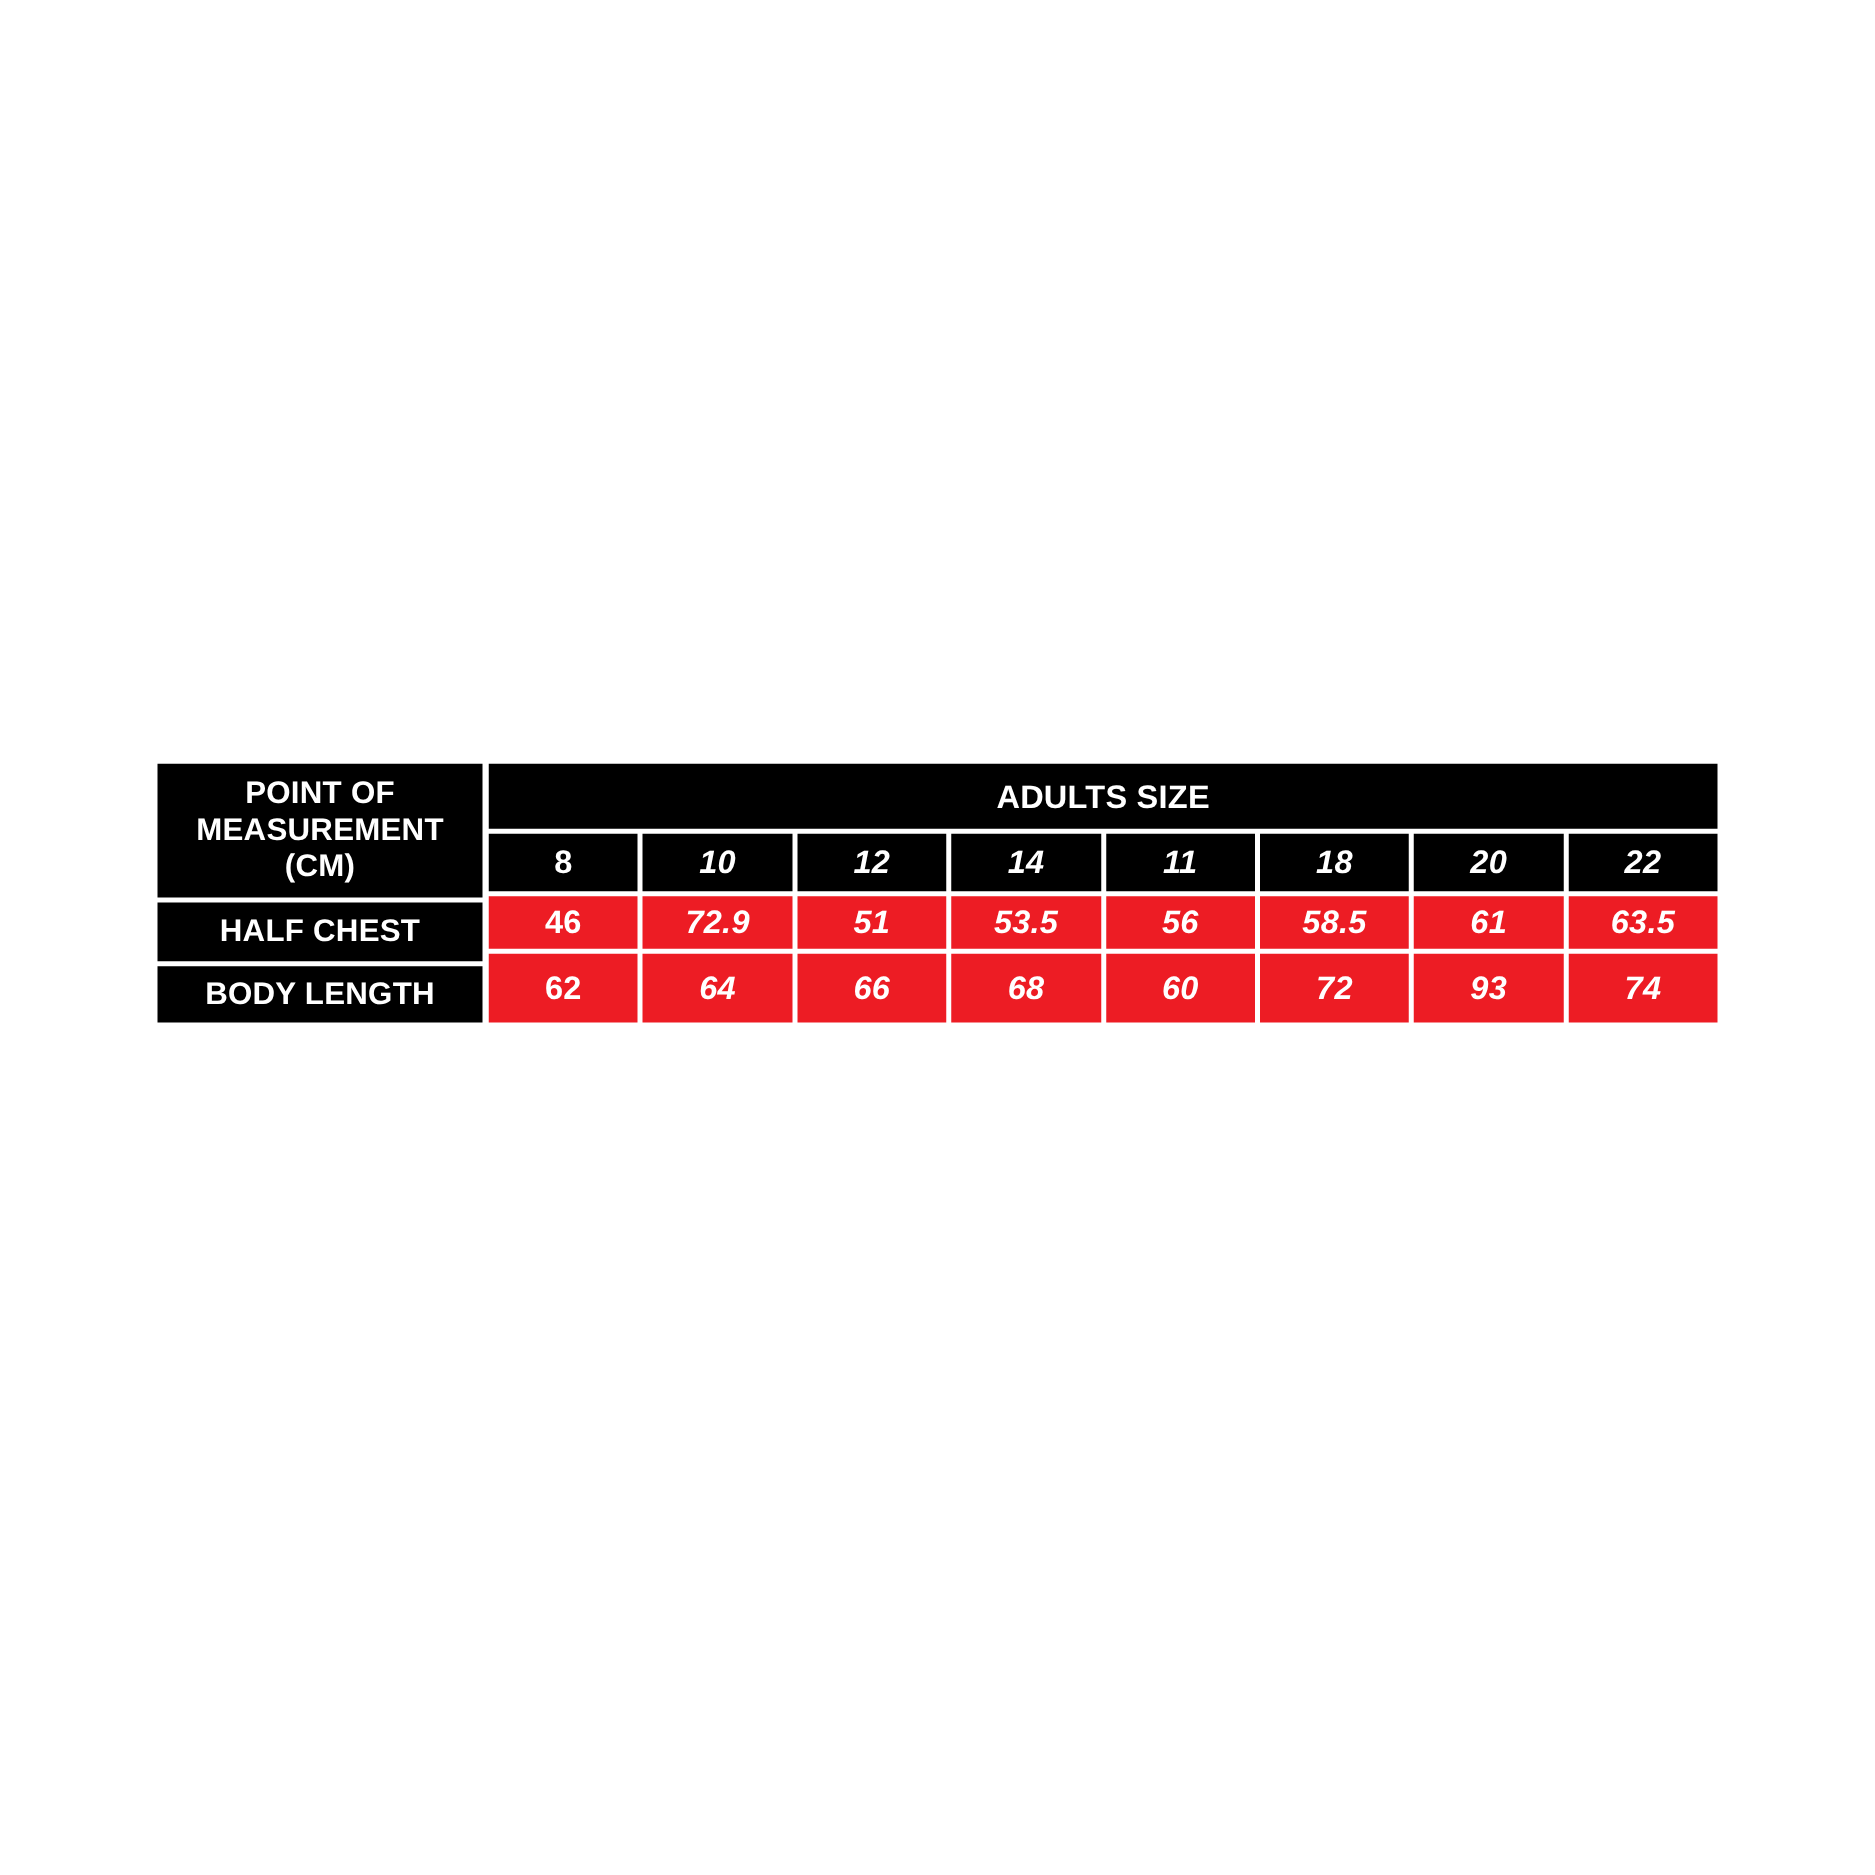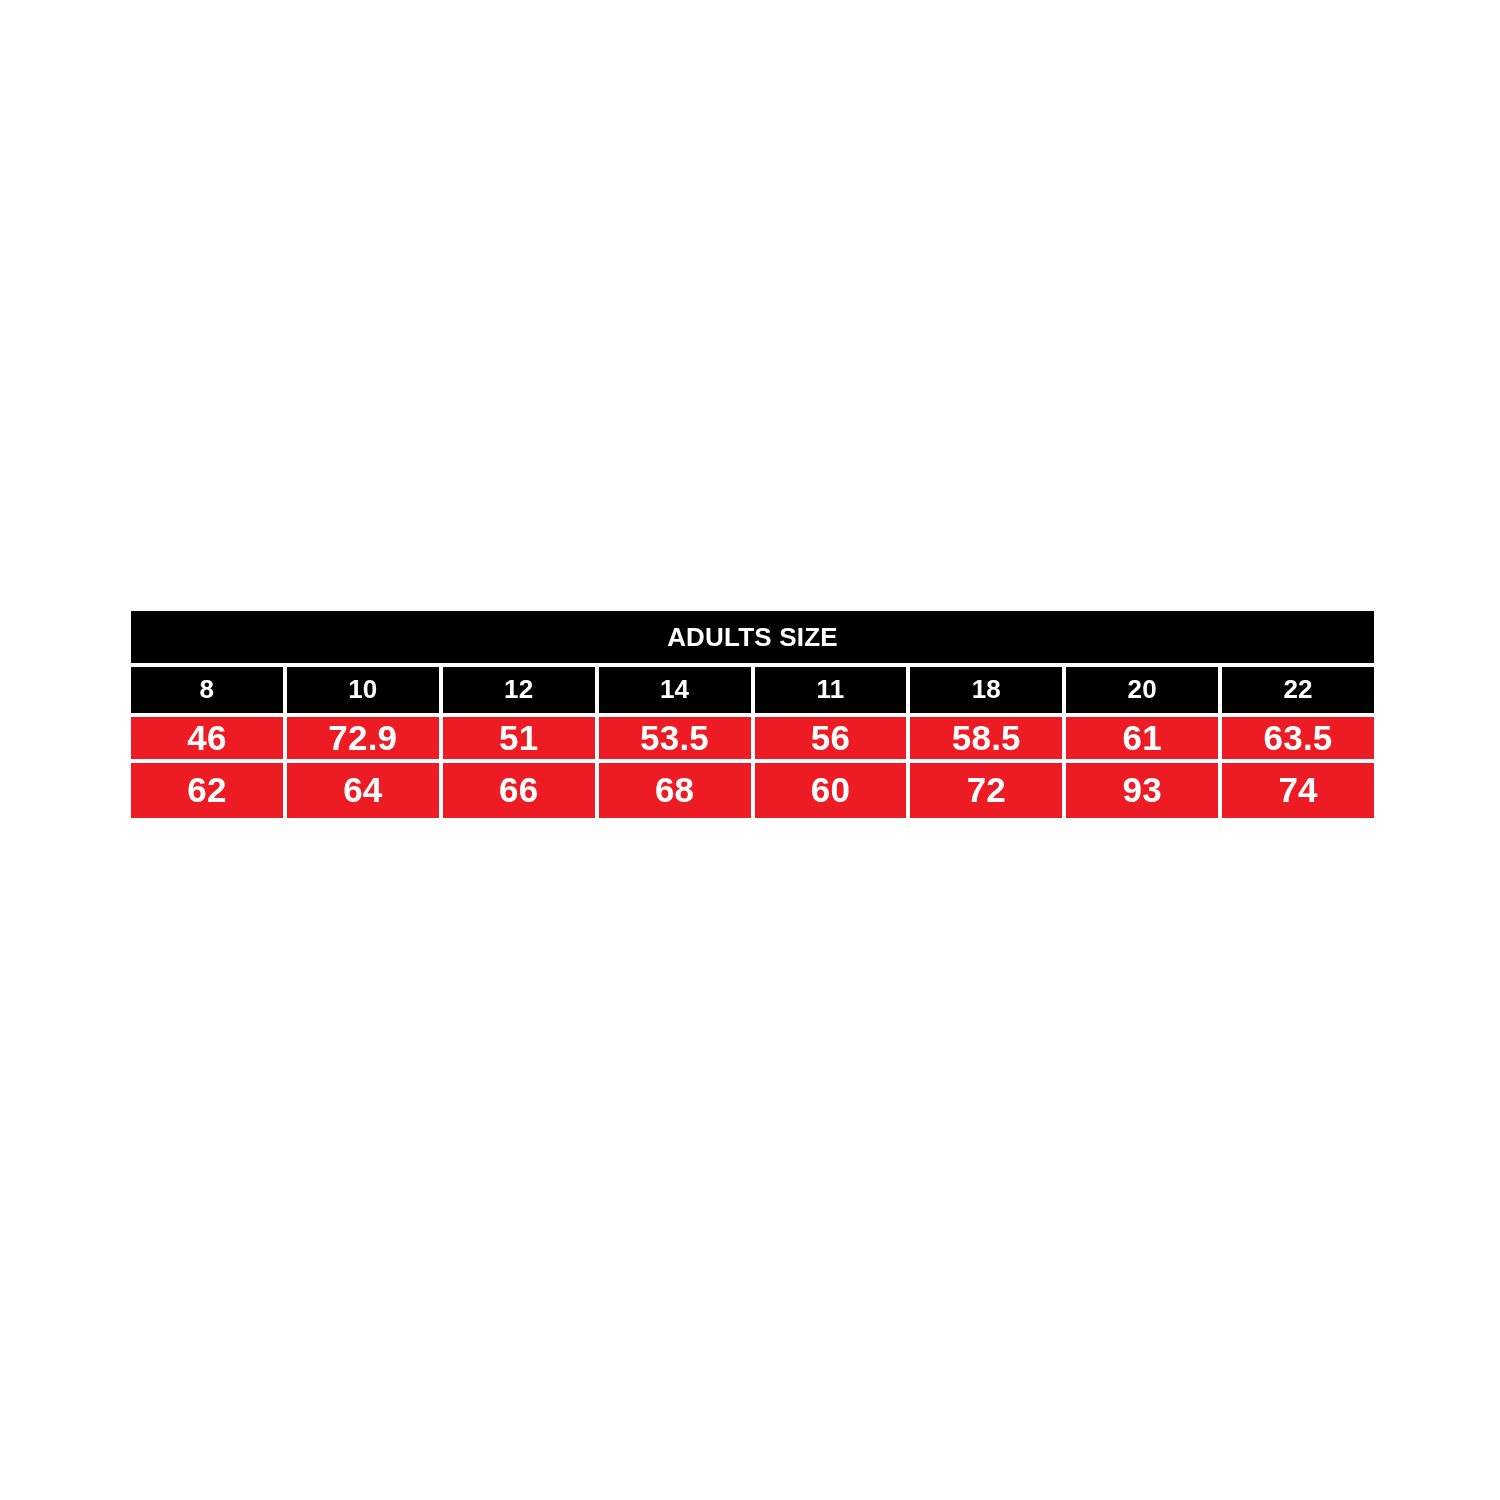--- a/index.html
+++ b/index.html
@@ -94,33 +94,42 @@
     display: flex;
     flex-direction: row;
     margin-top: 4px;
   }
   .grid-row.sizes     { height: 51px; }
   .grid-row.data-one  { height: 47px; }
   .grid-row.data-two  { height: 62px; }
 
   .grid-row .cell {
     flex: 1 1 0;
-    font-size: 35px;
+    font-size: 26px;
   }
   .grid-row .cell + .cell {
     margin-left: 4px;
+    font-style: italic;
   }
   .grid-row.sizes .cell { font-size: 26px; }
 
 </style>
 </head>
 <body>
 
 <div id="size-chart">
 
+  <div class="label-col">
+    <div class="cell pom-cell">
+      <span class="pom-line1">POINT OF</span>
+      <span class="pom-line2">MEASUREMENT (CM)</span>
+    </div>
+    <div class="cell row-label">HALF CHEST</div>
+    <div class="cell row-label second">BODY LENGTH</div>
+  </div>
 
   <div class="sizes-col">
 
     <div class="cell adults-header">ADULTS SIZE</div>
 
     <div class="grid-row sizes">
       <div class="cell">8</div>
       <div class="cell">10</div>
       <div class="cell">12</div>
       <div class="cell">14</div>

